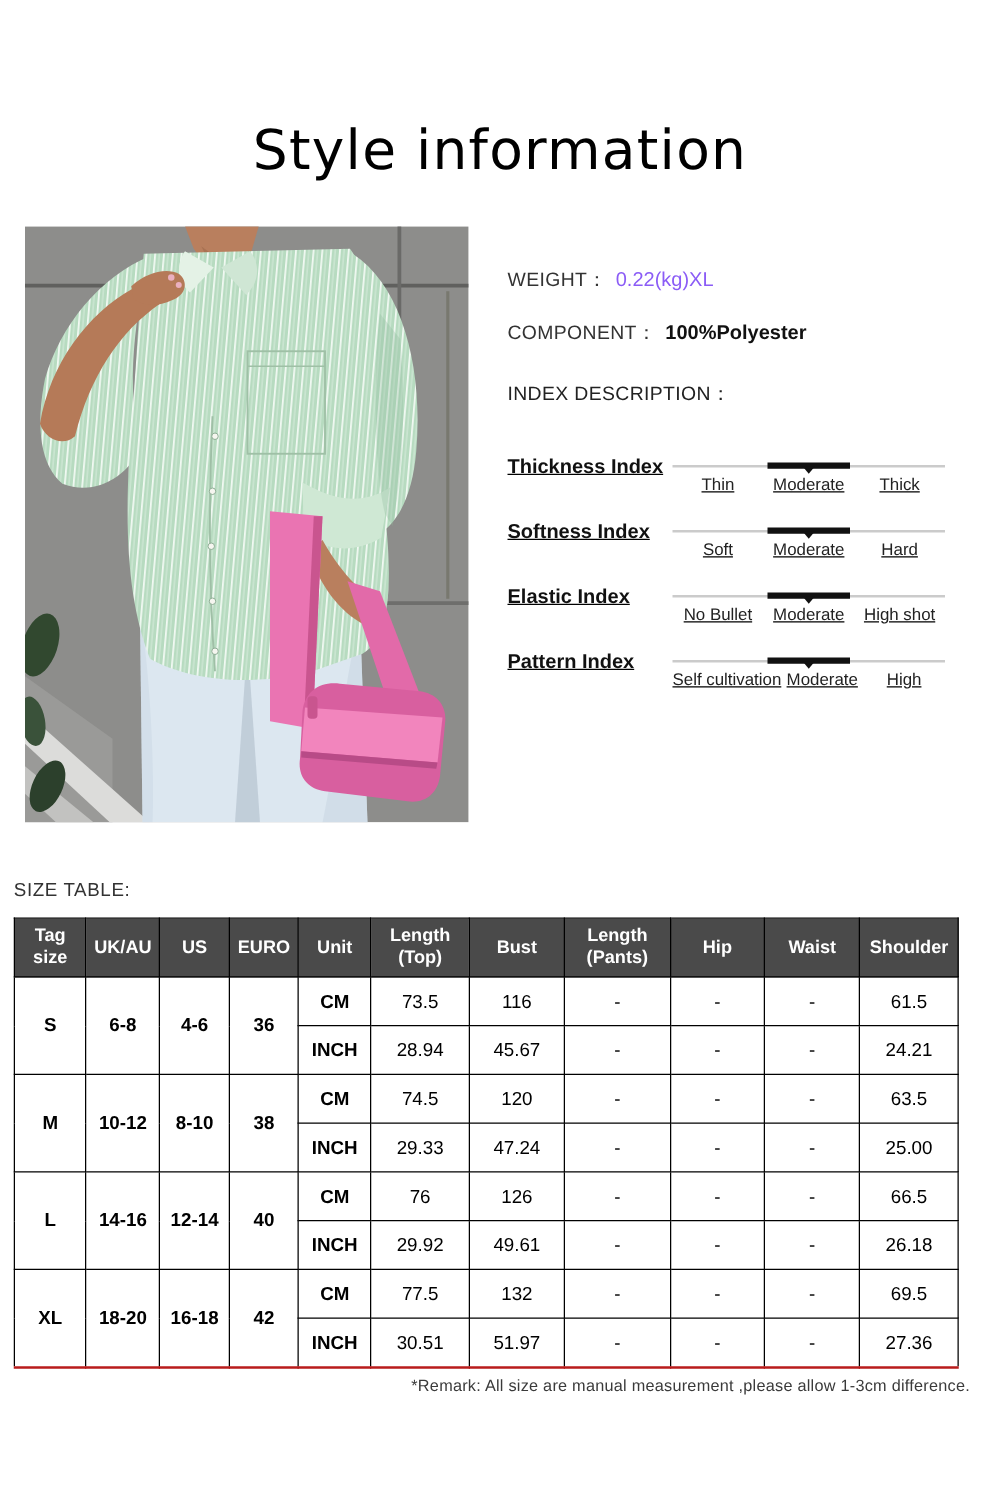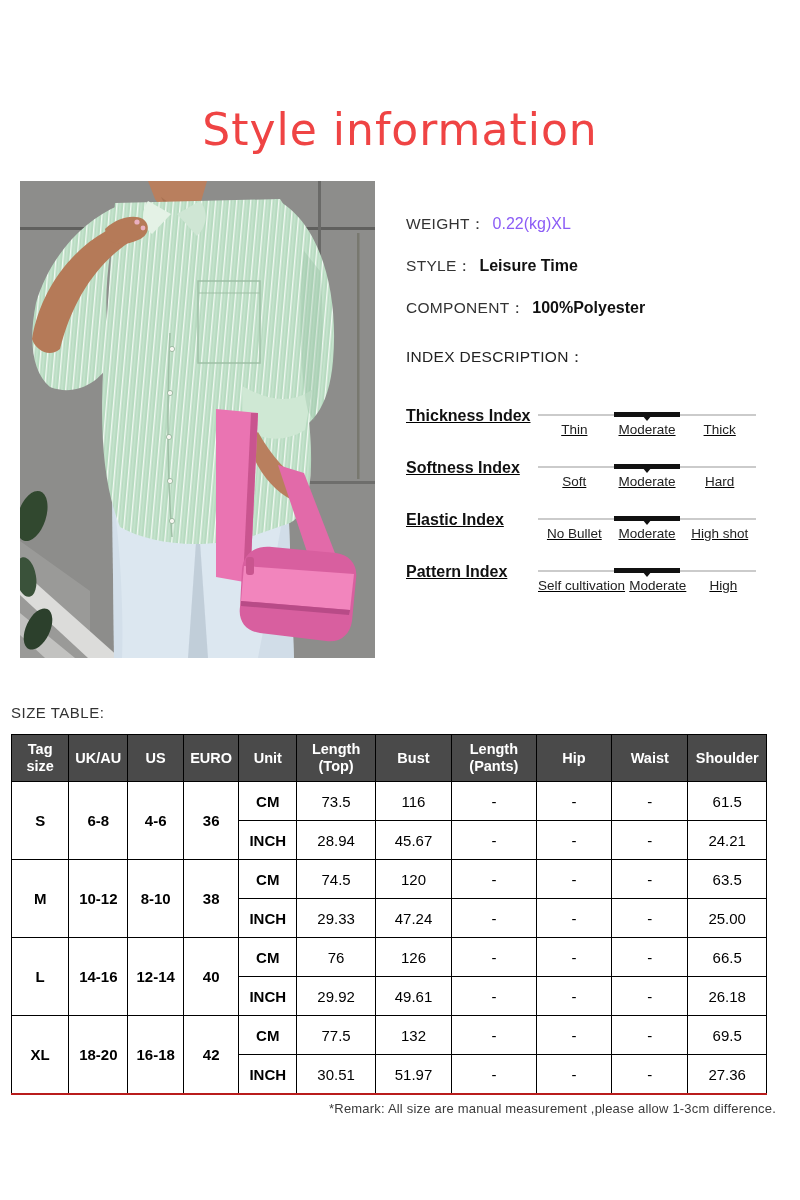--- a/index.html
+++ b/index.html
@@ -1,21 +1,21 @@
 <!DOCTYPE html>
 <html><head>
 <meta charset="utf-8">
 <style>
   html,body{margin:0;padding:0;background:#ffffff;}
   .page{position:relative;width:800px;height:1200px;background:#fff;overflow:hidden;
         font-family:"Liberation Sans",sans-serif;color:#000;}
   
-  .title{position:absolute;top:73px;left:0;width:100%;text-align:center;
+  .title{position:absolute;top:64px;left:0;width:100%;text-align:center;
          font-family:"DejaVu Sans",sans-serif;font-size:44px;font-weight:500;
-         letter-spacing:1px;color:#ef4444;line-height:56px;}
+         letter-spacing:1px;color:#000000;line-height:56px;}
   
   .photo{position:absolute;left:20px;top:181px;width:355px;height:477px;overflow:hidden;}
   
   .details{position:absolute;left:406px;top:214px;width:350px;}
   .detail-row{display:flex;align-items:baseline;height:19px;margin-bottom:23px;}
   .detail-label{font-size:15.5px;color:#333;letter-spacing:0.3px;margin-right:7px;white-space:nowrap;}
   .detail-value{font-size:16px;color:#8b5cf6;white-space:nowrap;}
   .detail-value.bold{font-weight:bold;color:#111;}
   .index-heading{font-size:15.5px;color:#222;letter-spacing:0.3px;margin-top:30px;margin-bottom:38px;}
   .index-row{display:flex;margin-bottom:21px;text-decoration:underline;}
@@ -126,24 +126,20 @@
         <path d="M221,420 L330,429 L329,434 L221,425 Z" fill="#b84b87"></path>
         <rect x="226" y="376" width="8" height="18" rx="3" fill="#c9558f"></rect>
       </g>
     </svg>
   </div>
 
   <div class="details">
     <div class="detail-row">
       <span class="detail-label">WEIGHT：</span>
       <span class="detail-value">0.22(kg)XL</span>
-    </div>
-    <div class="detail-row">
-      <span class="detail-label">STYLE：</span>
-      <span class="detail-value bold">Leisure Time</span>
     </div>
     <div class="detail-row">
       <span class="detail-label">COMPONENT：</span>
       <span class="detail-value bold">100%Polyester</span>
     </div>
 
     <div class="index-heading">INDEX DESCRIPTION：</div>
 
     <div class="index-row">
       <span class="index-name">Thickness Index</span>

